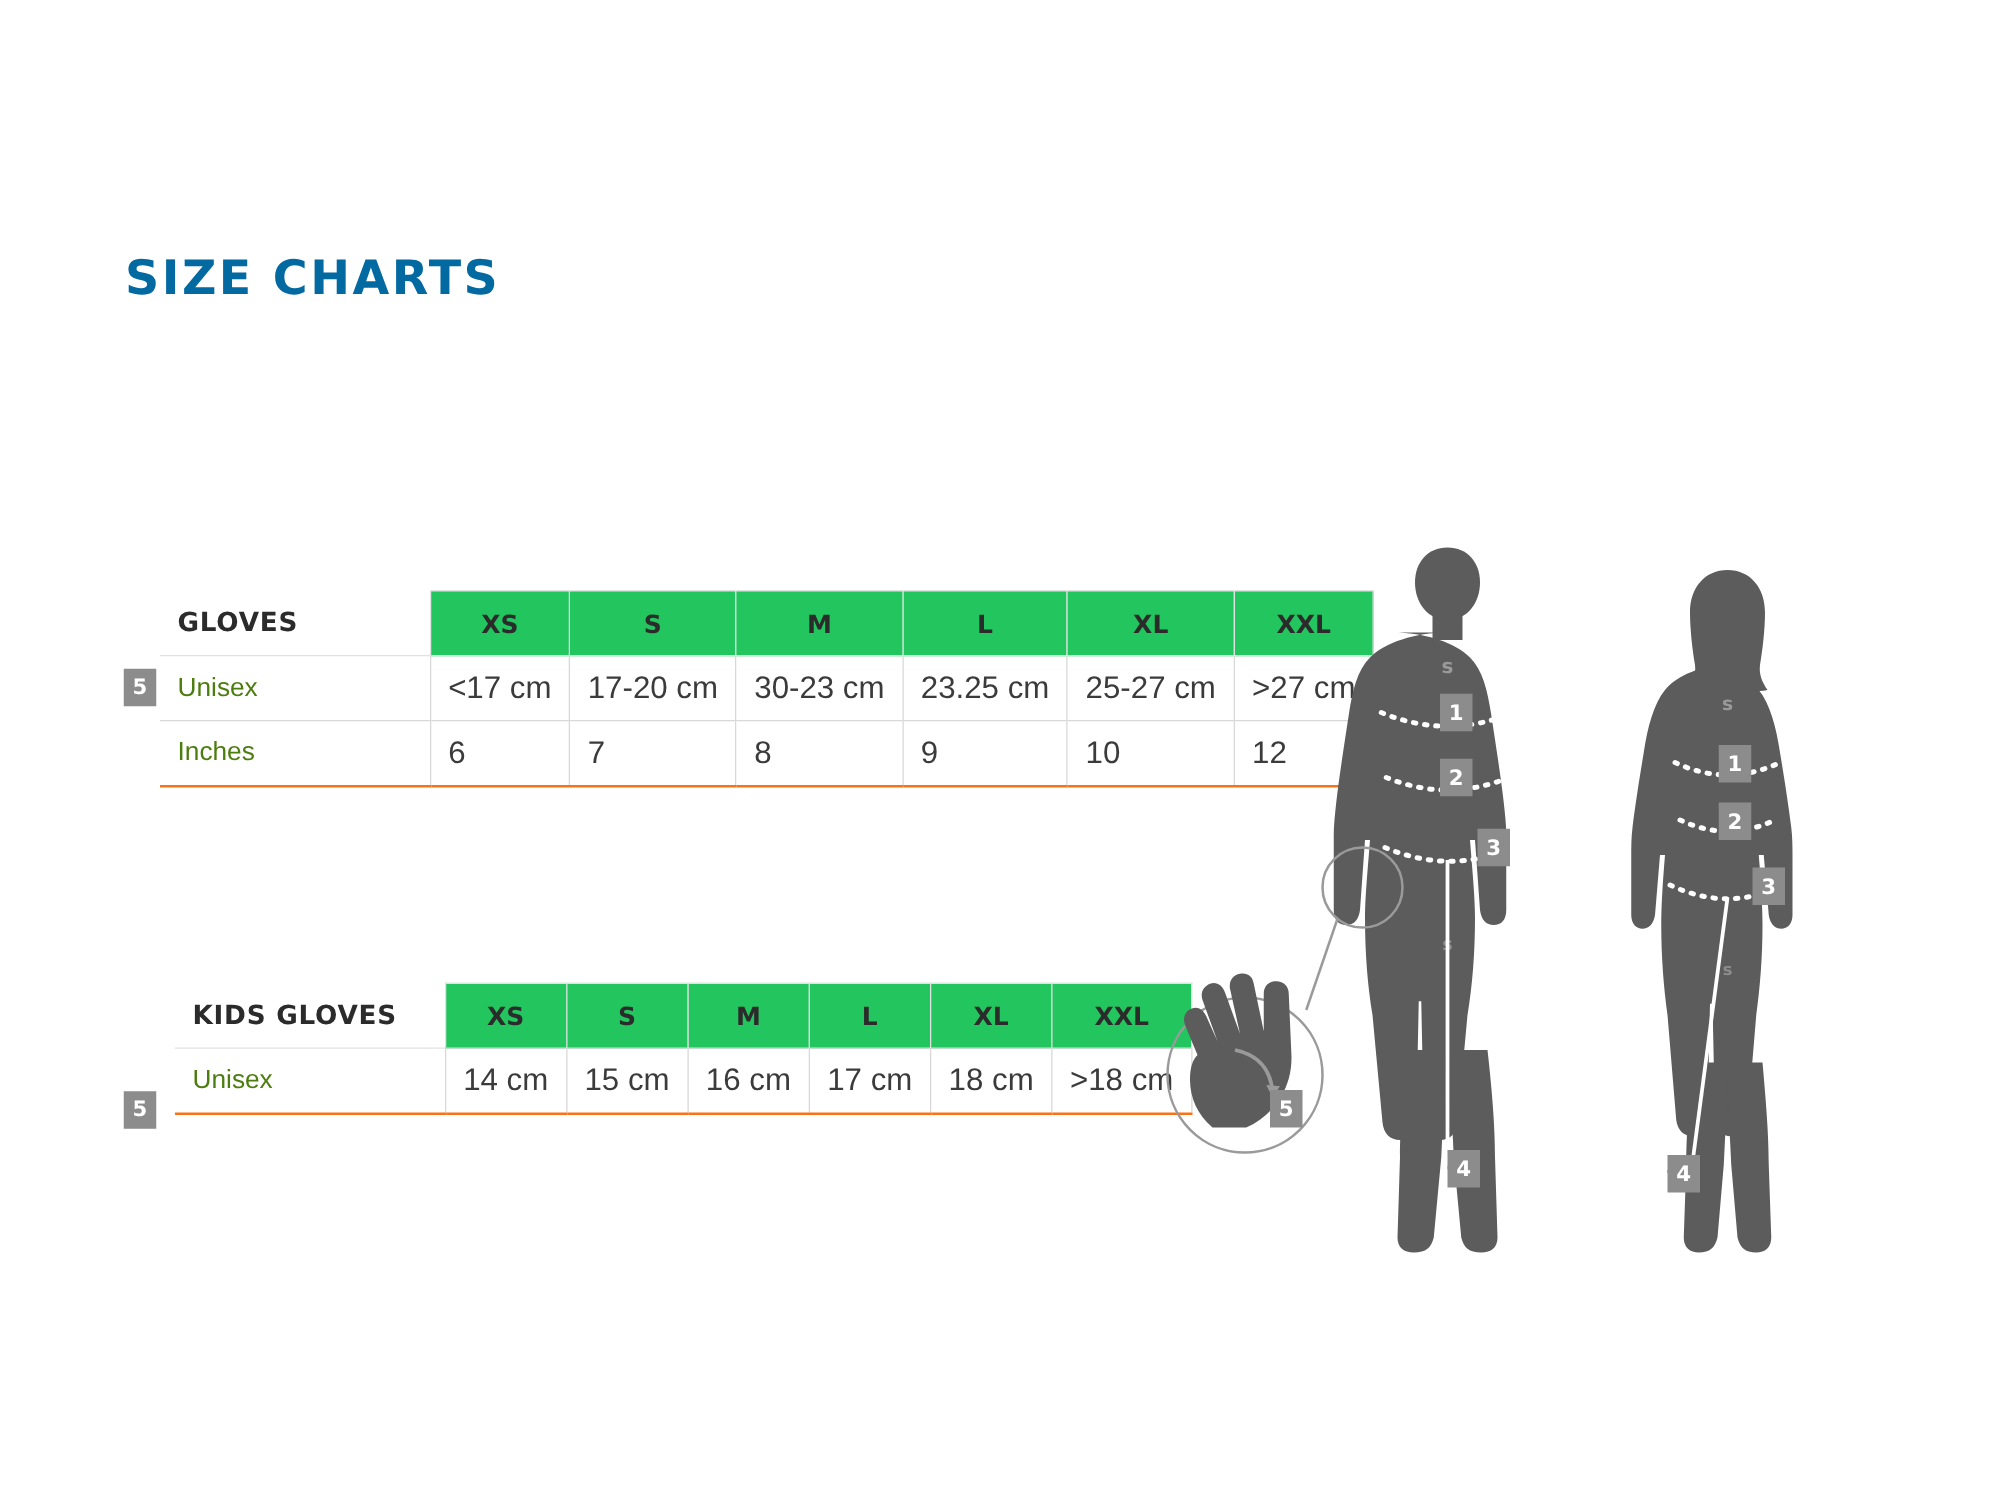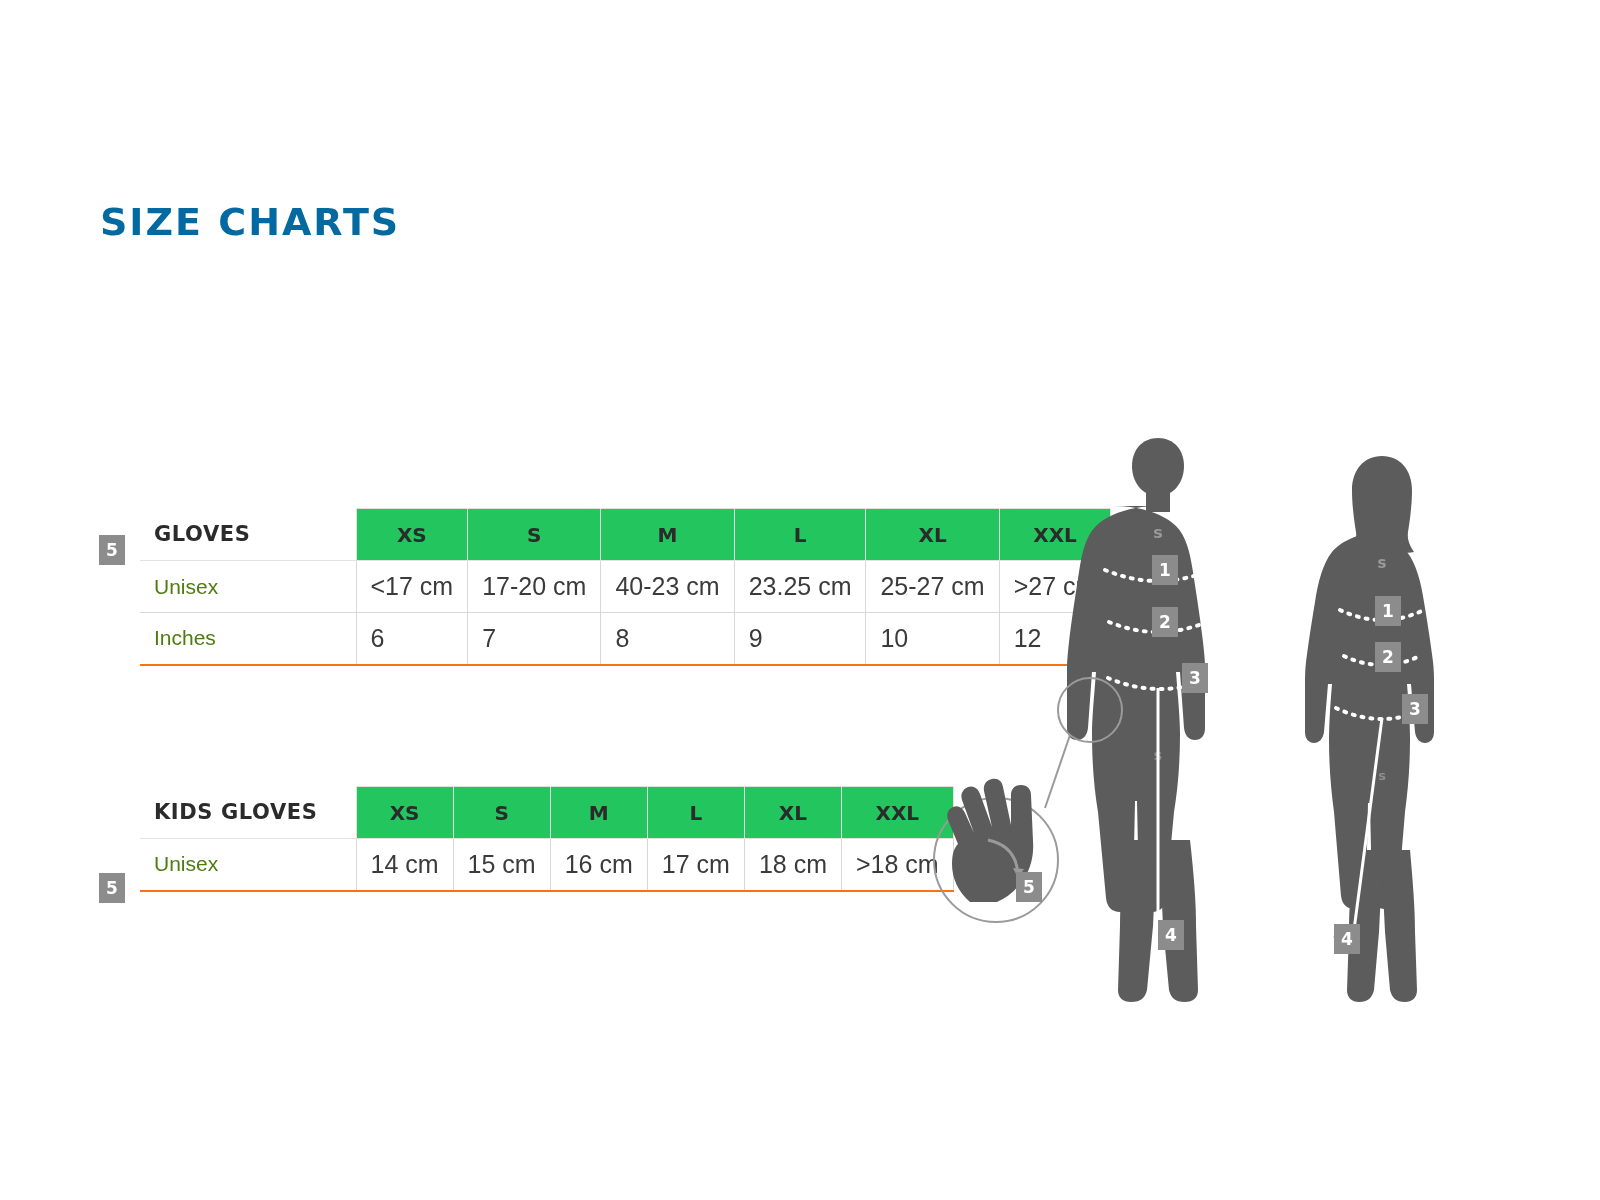--- a/index.html
+++ b/index.html
@@ -24,21 +24,21 @@
     letter-spacing: 2px;
     color: #0369a1;
     font-family: "DejaVu Sans", sans-serif;
     margin-top: 32px;
   }
 
   
   .chart-block {
     position: absolute;
   }
-  #gloves-block { left: 140px; top: 472px; margin-top: 36px; }
+  #gloves-block { left: 128px; top: 472px; }
   #kids-block   { left: 140px; top: 786px; }
 
   table.size-table {
     border-collapse: collapse;
     table-layout: fixed;
   }
   table.size-table col.label-col { width: 216px; }
   table.size-table col.size-col  { width: 83px; }
 
   table.size-table th, table.size-table td {
@@ -149,21 +149,21 @@
         <th class="size-head">L</th>
         <th class="size-head">XL</th>
         <th class="size-head">XXL</th>
       </tr>
     </thead>
     <tbody>
       <tr>
         <td class="row-title">Unisex</td>
         <td>&lt;17 cm</td>
         <td>17-20 cm</td>
-        <td>40-23 cm</td>
+        <td>30-23 cm</td>
         <td>23.25 cm</td>
         <td>25-27 cm</td>
         <td>&gt;27 cm</td>
       </tr>
       <tr>
         <td class="row-title">Inches</td>
         <td>6</td>
         <td>7</td>
         <td>8</td>
         <td>9</td>

